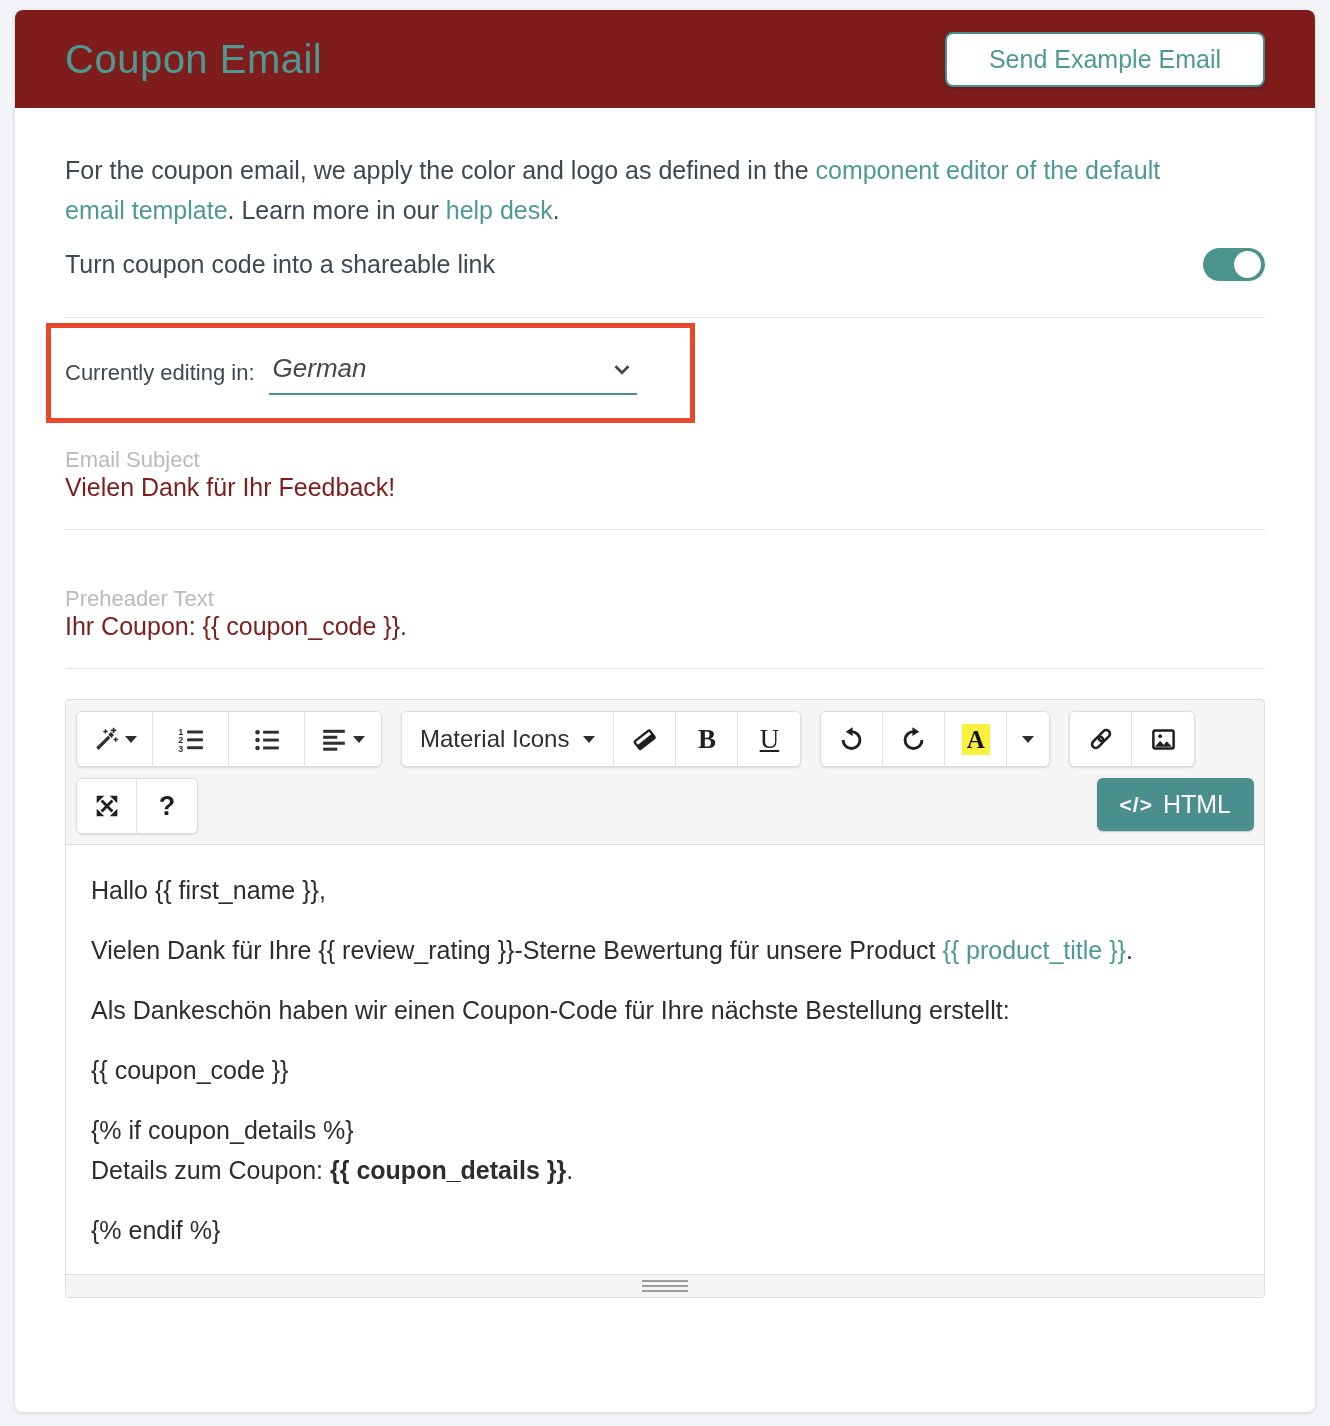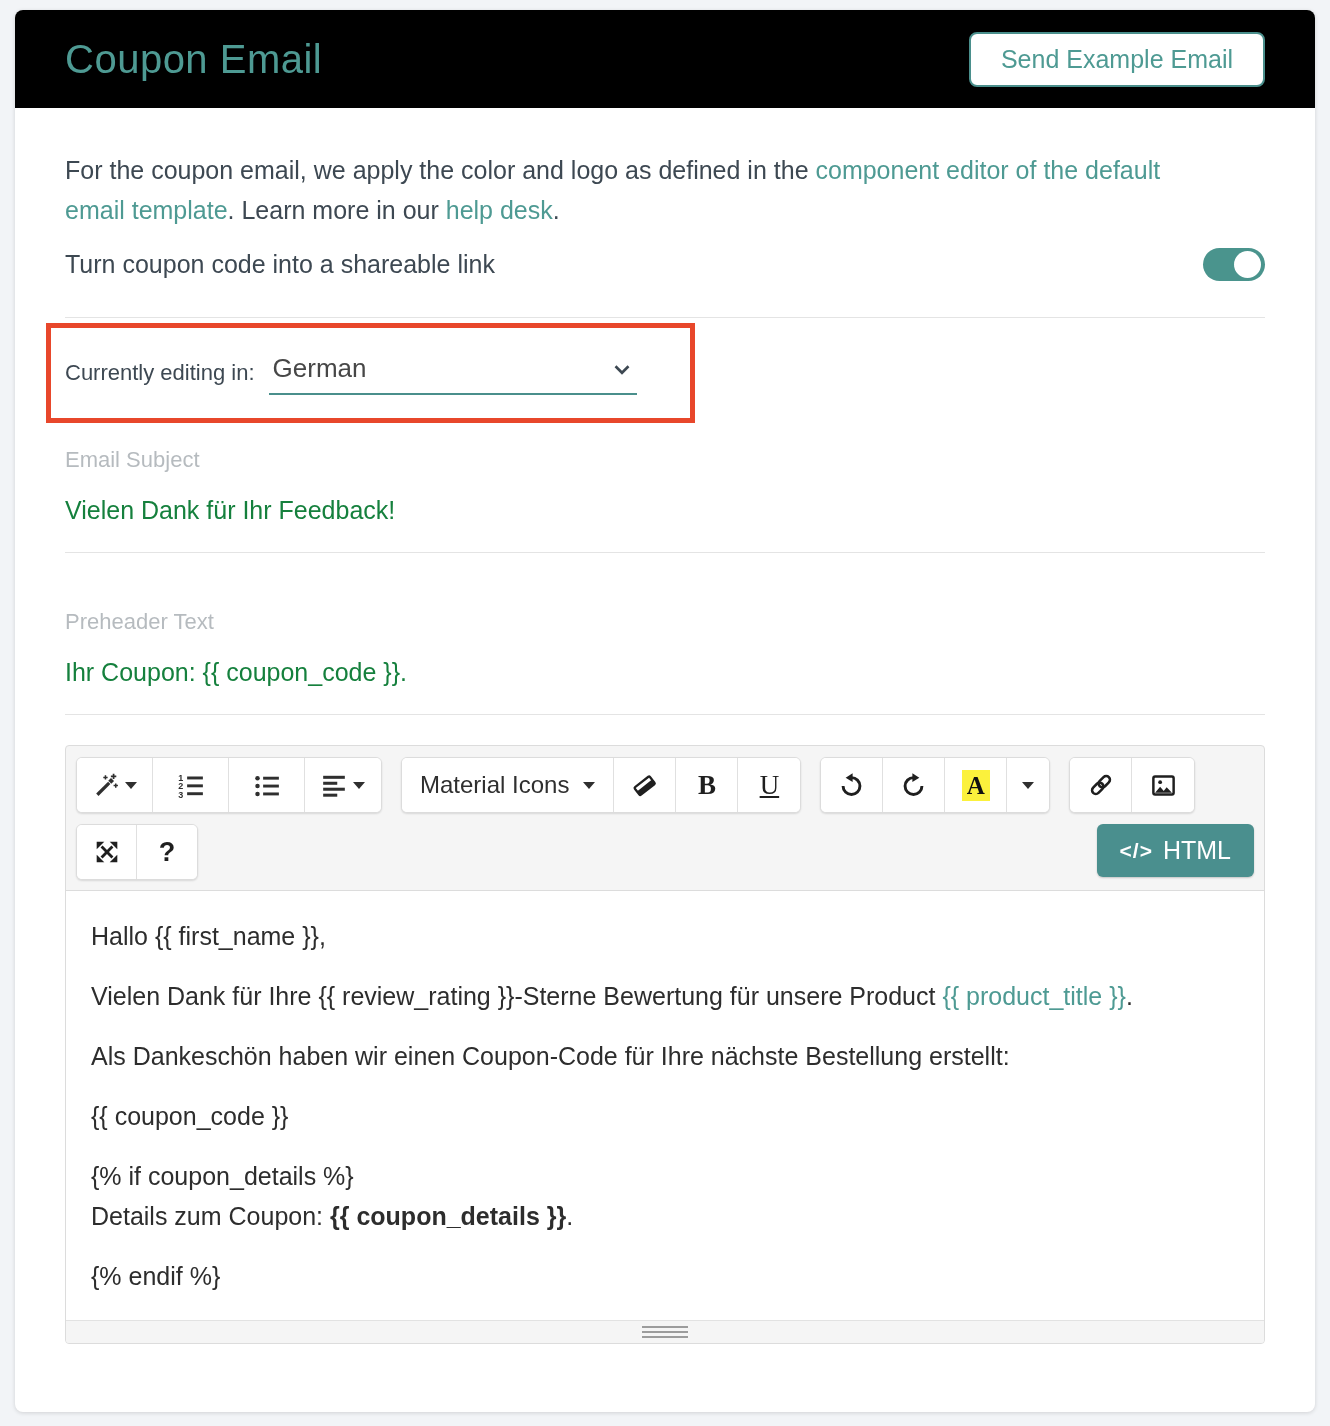--- a/index.html
+++ b/index.html
@@ -12,31 +12,31 @@
   }
   .card {
     background:#ffffff;
     width:1300px; height:1402px;
     border-radius:8px;
     box-shadow:0 1px 4px rgba(0,0,0,0.14);
     overflow:hidden;
   }
   
   .card-header {
-    background:#000000;
+    background:#7f1d1d;
     height:98px;
     padding:0 50px;
     display:flex; align-items:center; justify-content:space-between;
   }
   .page-title { font-size:40px; font-weight:400; color:#4e9a93; letter-spacing:0.5px; }
   .send-btn {
     background:#ffffff; color:#4e9a93;
     border:2px solid #4a8f8c; border-radius:8px;
     font-size:25px; font-family:inherit;
-    padding:11px 30px;
+    padding:11px 42px;
     box-shadow:0 2px 4px rgba(0,0,0,0.18);
     cursor:pointer;
   }
   
   .card-body { padding:0 50px; }
   .intro { margin-top:42px; font-size:25px; line-height:40px; color:#3d4852; max-width:1140px; }
   .link { color:#4e9a93; text-decoration:none; cursor:pointer; }
   .toggle-row { margin-top:18px; display:flex; align-items:center; justify-content:space-between; }
   .toggle-label { font-size:25px; }
   .toggle {
@@ -56,25 +56,26 @@
     padding:23px 0 23px 14px;
     display:flex; align-items:center;
   }
   .lang-label { font-size:22px; color:#3d4852; margin-right:14px; white-space:nowrap; }
   .lang-select {
     width:368px;
     display:flex; align-items:center; justify-content:space-between;
     border-bottom:2px solid #4a8f8c;
     padding:2px 2px 9px 4px;
     cursor:pointer;
+    font-style:italic;
   }
   .lang-value { font-size:26px; color:#474747; }
   
   .field-label { margin-top:24px; font-size:22px; color:#b6bbbf; }
-  .field-value { margin-top:23px; font-size:25px; color:#15803d; }
+  .field-value { font-size:25px; color:#7f1d1d; }
   .field-divider { border-top:1px solid #e4e4e4; margin-top:27px; }
   .field-label.second { margin-top:56px; }
   
   .editor {
     margin-top:30px;
     border:1px solid #dcdcdc; border-radius:4px;
     background:#f5f5f5;
     overflow:hidden;
   }
   .toolbar { padding:11px 10px 10px 10px; }

